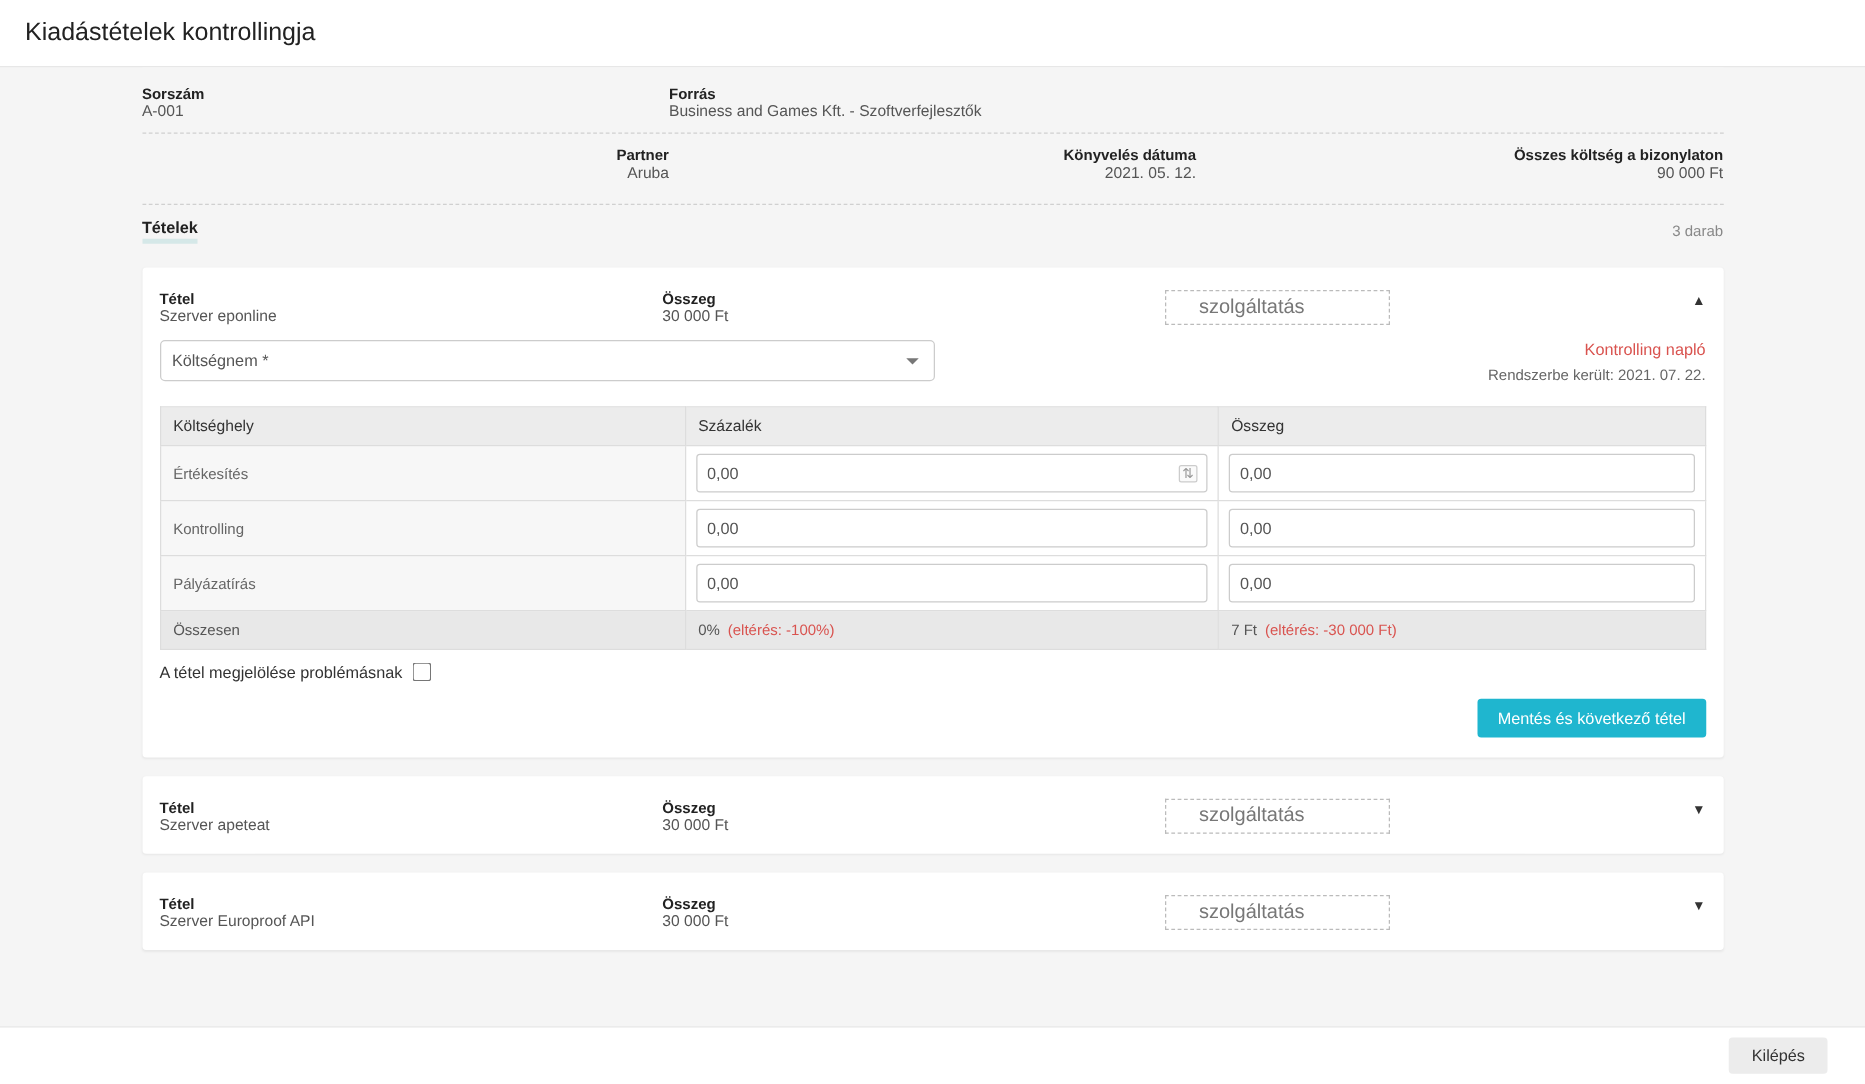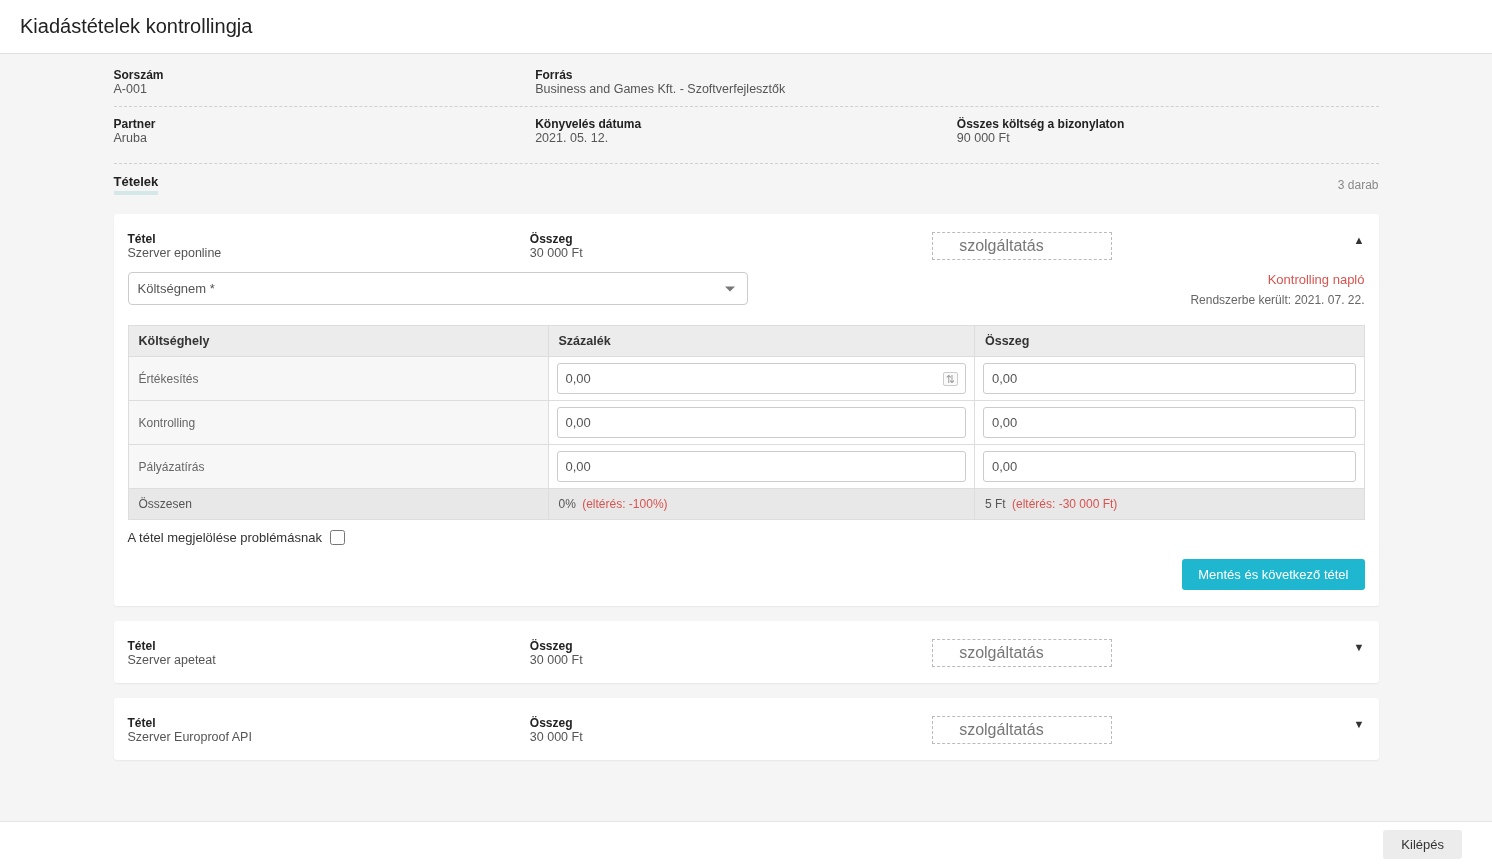--- a/index.html
+++ b/index.html
@@ -26,21 +26,21 @@
   .expanded-body { margin-top: 12px; }
   .top-row { display: flex; align-items: flex-start; margin-bottom: 18px; }
   .select-wrap { flex: 0 0 620px; position: relative; }
   .select-field { width: 100%; border: 1px solid #ccc; border-radius: 4px; padding: 8px 30px 8px 9px; font-size: 13px; color: #555; background: #fff; cursor: pointer; position: relative; }
   .select-field::after { content: ""; position: absolute; right: 12px; top: 50%; width: 0; height: 0; border-left: 5px solid transparent; border-right: 5px solid transparent; border-top: 5px solid #777; transform: translateY(-50%); }
   .right-meta { margin-left: auto; text-align: right; }
   .log-link { color: #d9534f; font-size: 13px; cursor: pointer; }
   .system-date { font-size: 12px; color: #666; margin-top: 6px; margin-left: 16px; }
   table.alloc { width: 100%; border-collapse: collapse; margin-bottom: 10px; }
   table.alloc th, table.alloc td { border: 1px solid #ddd; padding: 8px 10px; font-size: 12.5px; text-align: left; background: #fff;}
-  table.alloc th { background: #ececec; font-weight: 700; color: #333; }
+  table.alloc th { background: #ececec; font-weight: 400; color: #333; }
   table.alloc td.label-cell { background: #f7f7f7; color: #666; font-size: 12px; width: 420px; }
   table.alloc td.input-cell { padding: 6px 8px; }
   table.alloc td.total-cell { background: #e8e8e8; color: #555; font-size: 12px; }
   .num-input { width: 100%; border: 1px solid #ccc; border-radius: 3px; padding: 7px 8px; font-size: 13px; color: #555; position: relative; }
   .num-input.with-icon { padding-right: 28px; }
   .input-wrap { position: relative; }
   .input-icon { position: absolute; right: 8px; top: 50%; transform: translateY(-50%); font-size: 11px; color: #999; border: 1px solid #ccc; border-radius: 2px; padding: 0 2px; line-height: 12px; background:#fafafa; }
   .deviation { color: #d9534f; font-size: 12px; margin-left: 3px; }
   .problem-row { display: flex; align-items: center; margin-top: 8px; font-size: 13px; color: #333; }
   .problem-row input[type=checkbox] { margin-left: 8px; width: 15px; height: 15px; }
@@ -64,21 +64,21 @@
         <div class="meta-col">
           <div class="meta-label">Sorszám</div>
           <div class="meta-value">A-001</div>
         </div>
         <div class="meta-col">
           <div class="meta-label">Forrás</div>
           <div class="meta-value">Business and Games Kft. - Szoftverfejlesztők</div>
         </div>
         <div class="meta-col"></div>
       </div>
-      <div class="meta-row" style="border-top:1px dashed #d0d0d0; padding-top:10px;">
+      <div class="meta-row" style="border-top:1px dashed #d0d0d0; padding-top:10px;text-align:right;">
         <div class="meta-col">
           <div class="meta-label">Partner</div>
           <div class="meta-value">Aruba</div>
         </div>
         <div class="meta-col">
           <div class="meta-label">Könyvelés dátuma</div>
           <div class="meta-value">2021. 05. 12.</div>
         </div>
         <div class="meta-col">
           <div class="meta-label">Összes költség a bizonylaton</div>
@@ -158,21 +158,21 @@
                 </td>
               </tr>
             </tbody>
           <tfoot>
             <tr>
               <td class="total-cell">Összesen</td>
               <td class="total-cell">
                 <span>0% </span><span class="deviation">(eltérés: -100%)</span>
               </td>
               <td class="total-cell">
-                <span>5 Ft </span><span class="deviation">(eltérés: -30 000 Ft)</span>
+                <span>7 Ft </span><span class="deviation">(eltérés: -30 000 Ft)</span>
               </td>
             </tr>
           </tfoot>
         </table>
 
         <div class="problem-row">
           <span>A tétel megjelölése problémásnak</span>
           <input type="checkbox" style="">
         </div>
 

